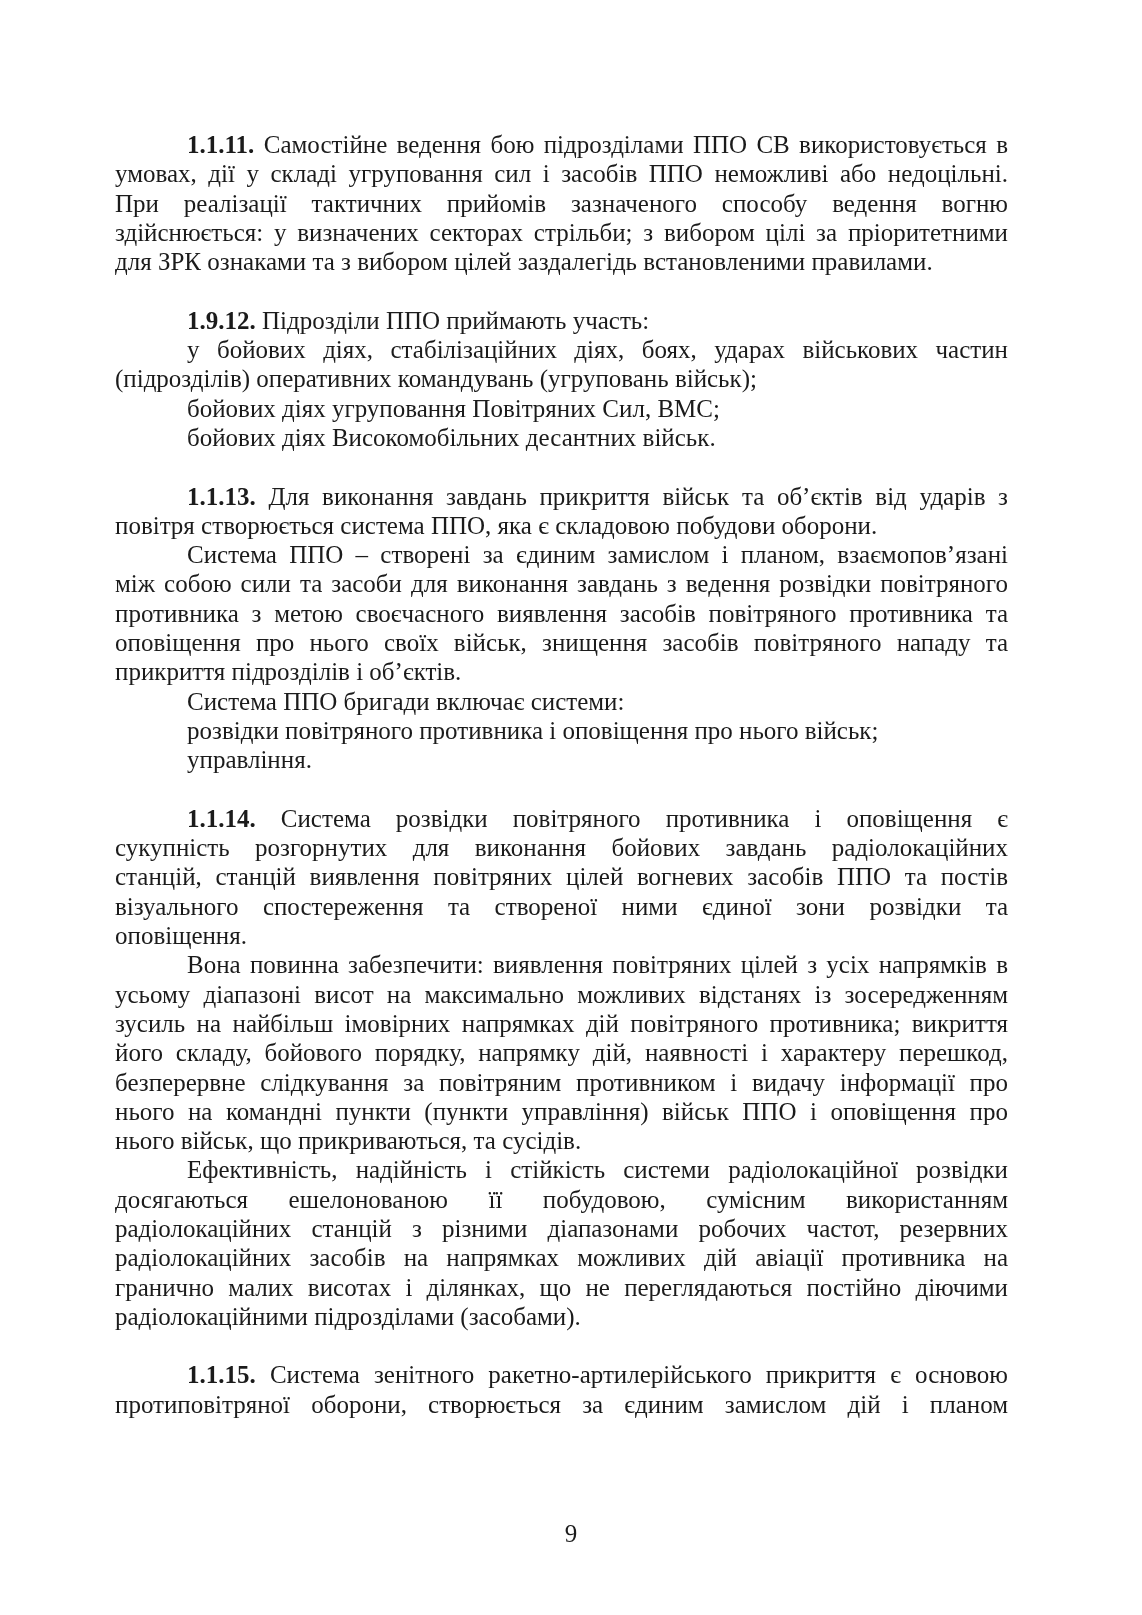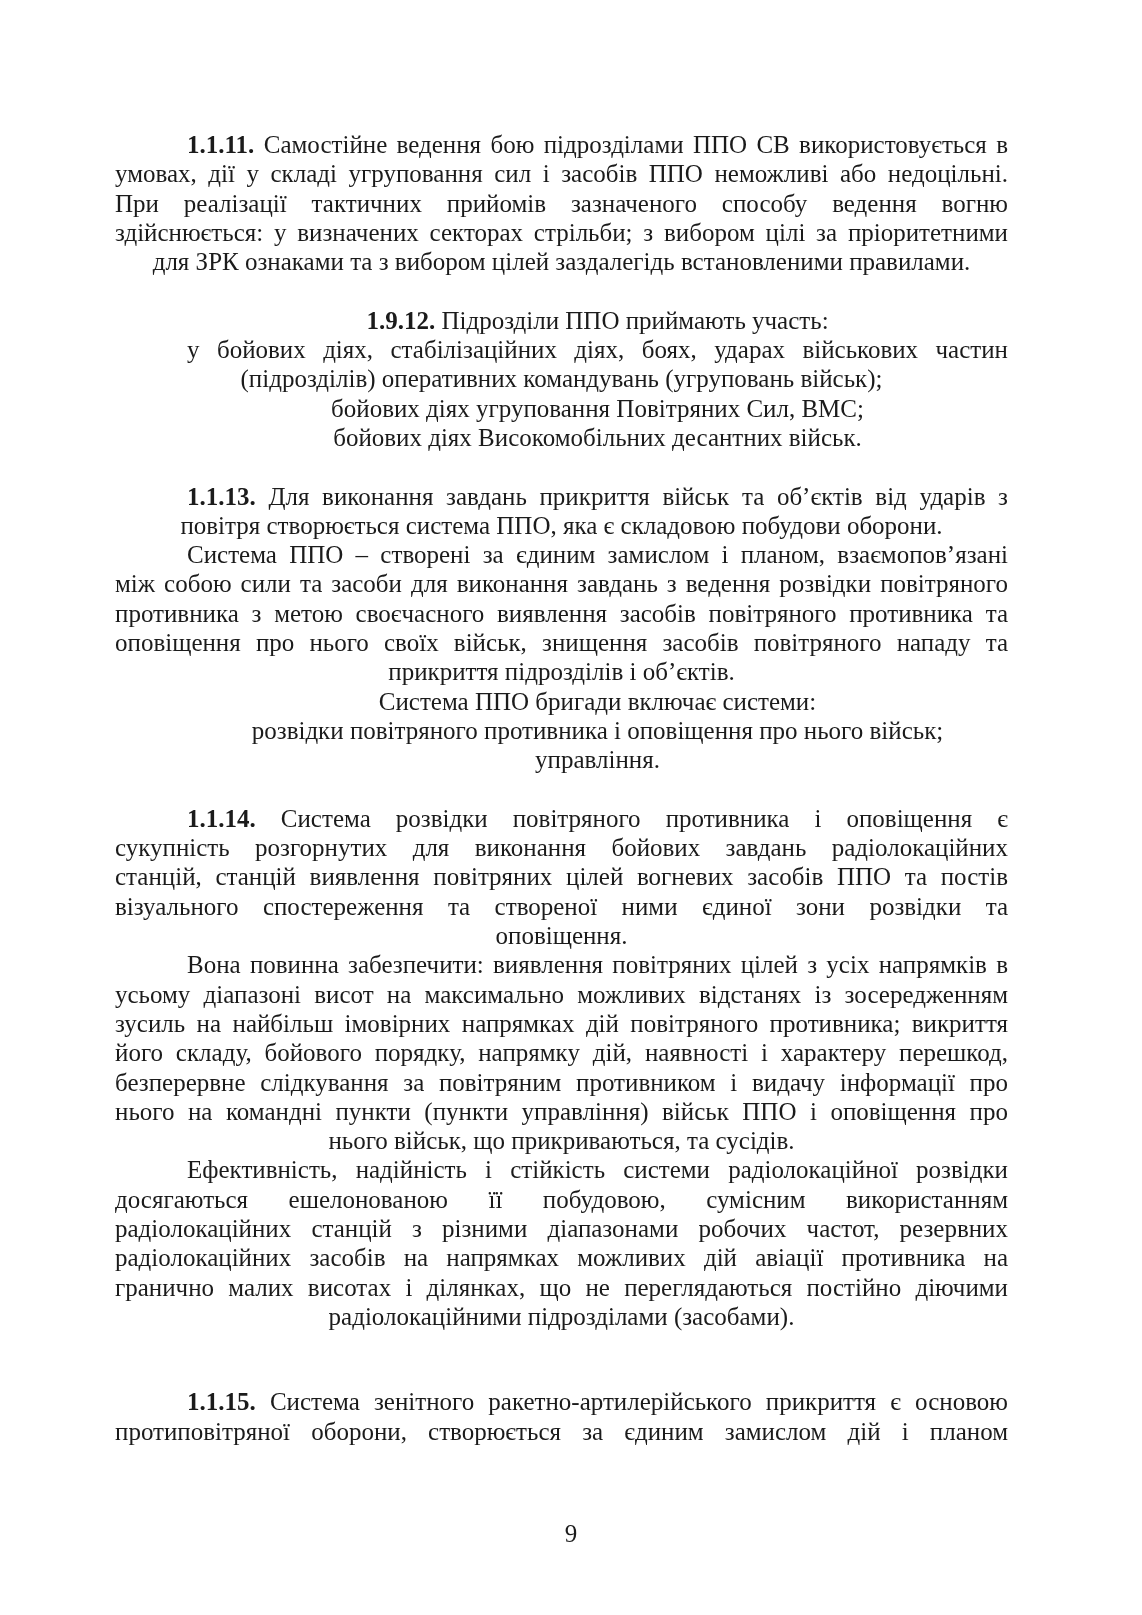--- a/index.html
+++ b/index.html
@@ -6,21 +6,21 @@
   body { width:1142px; height:1615px; position:relative; overflow:hidden; }
   .page {
     position:absolute; left:0; top:0; width:1136px; height:1615px; background:#ffffff;
     font-family:"Liberation Serif","DejaVu Serif",serif; color:#1b1b1b;
   }
   .content {
     position:absolute; left:115px; top:130px; width:893px;
     font-size:25px; line-height:29.3px;
     font-stretch:condensed;
   }
-  .line { display:block; white-space:nowrap; height:29.3px;text-align:center; }
+  .line { display:block; white-space:nowrap; height:29.3px; }
   .just { text-align:justify; text-align-last:justify; white-space:normal; overflow:hidden; }
   .indent { padding-left:72px; }
   .gap { height:29.3px; }
   .num { font-weight:bold; }
   .page-number {
     position:absolute; left:0; width:1142px; top:1520px; text-align:center;
     font-family:"Liberation Serif","DejaVu Serif",serif; font-size:25px; color:#1b1b1b;
   }
 </style>
 </head>
@@ -72,18 +72,18 @@
         <div class="line"><span>нього військ, що прикриваються, та сусідів.</span></div>
         <div class="line just indent" style="white-space: normal;"><span>Ефективність, надійність і стійкість системи радіолокаційної розвідки</span></div>
         <div class="line just" style="white-space: normal;"><span>досягаються ешелонованою її побудовою, сумісним використанням</span></div>
         <div class="line just" style="white-space: normal;"><span>радіолокаційних станцій з різними діапазонами робочих частот, резервних</span></div>
         <div class="line just" style="white-space: normal;"><span>радіолокаційних засобів на напрямках можливих дій авіації противника на</span></div>
         <div class="line just" style="white-space: normal;"><span>гранично малих висотах і ділянках, що не переглядаються постійно діючими</span></div>
         <div class="line"><span>радіолокаційними підрозділами (засобами).</span></div>
       </div>
       <div class="gap"></div>
       <div>
-        <div class="line just indent" style="white-space: normal; margin-top: 27px;"><span class="num">1.1.15.</span><span> Система зенітного ракетно-артилерійського прикриття є основою</span></div>
+        <div class="line just indent" style="white-space: normal;"><span class="num">1.1.15.</span><span> Система зенітного ракетно-артилерійського прикриття є основою</span></div>
         <div class="line just" style="white-space: normal;"><span>протиповітряної оборони, створюється за єдиним замислом дій і планом</span></div>
       </div>
     </div>
   <div class="page-number">9</div>
 </div>
 
 </body></html>

